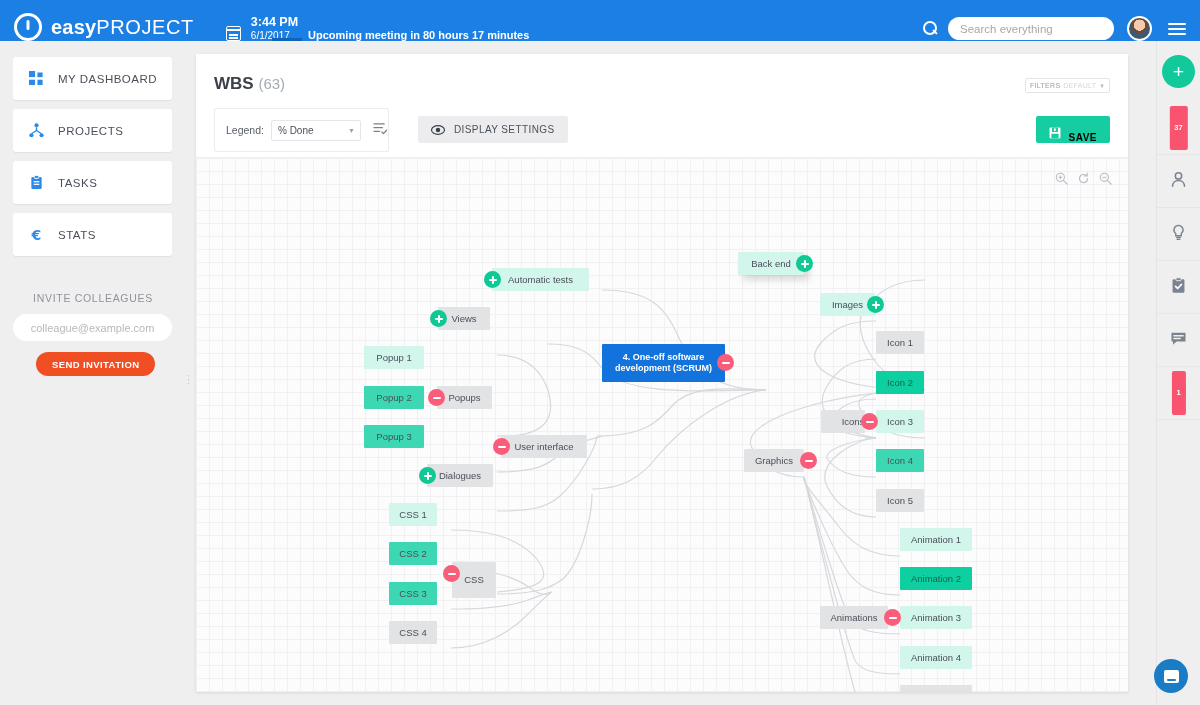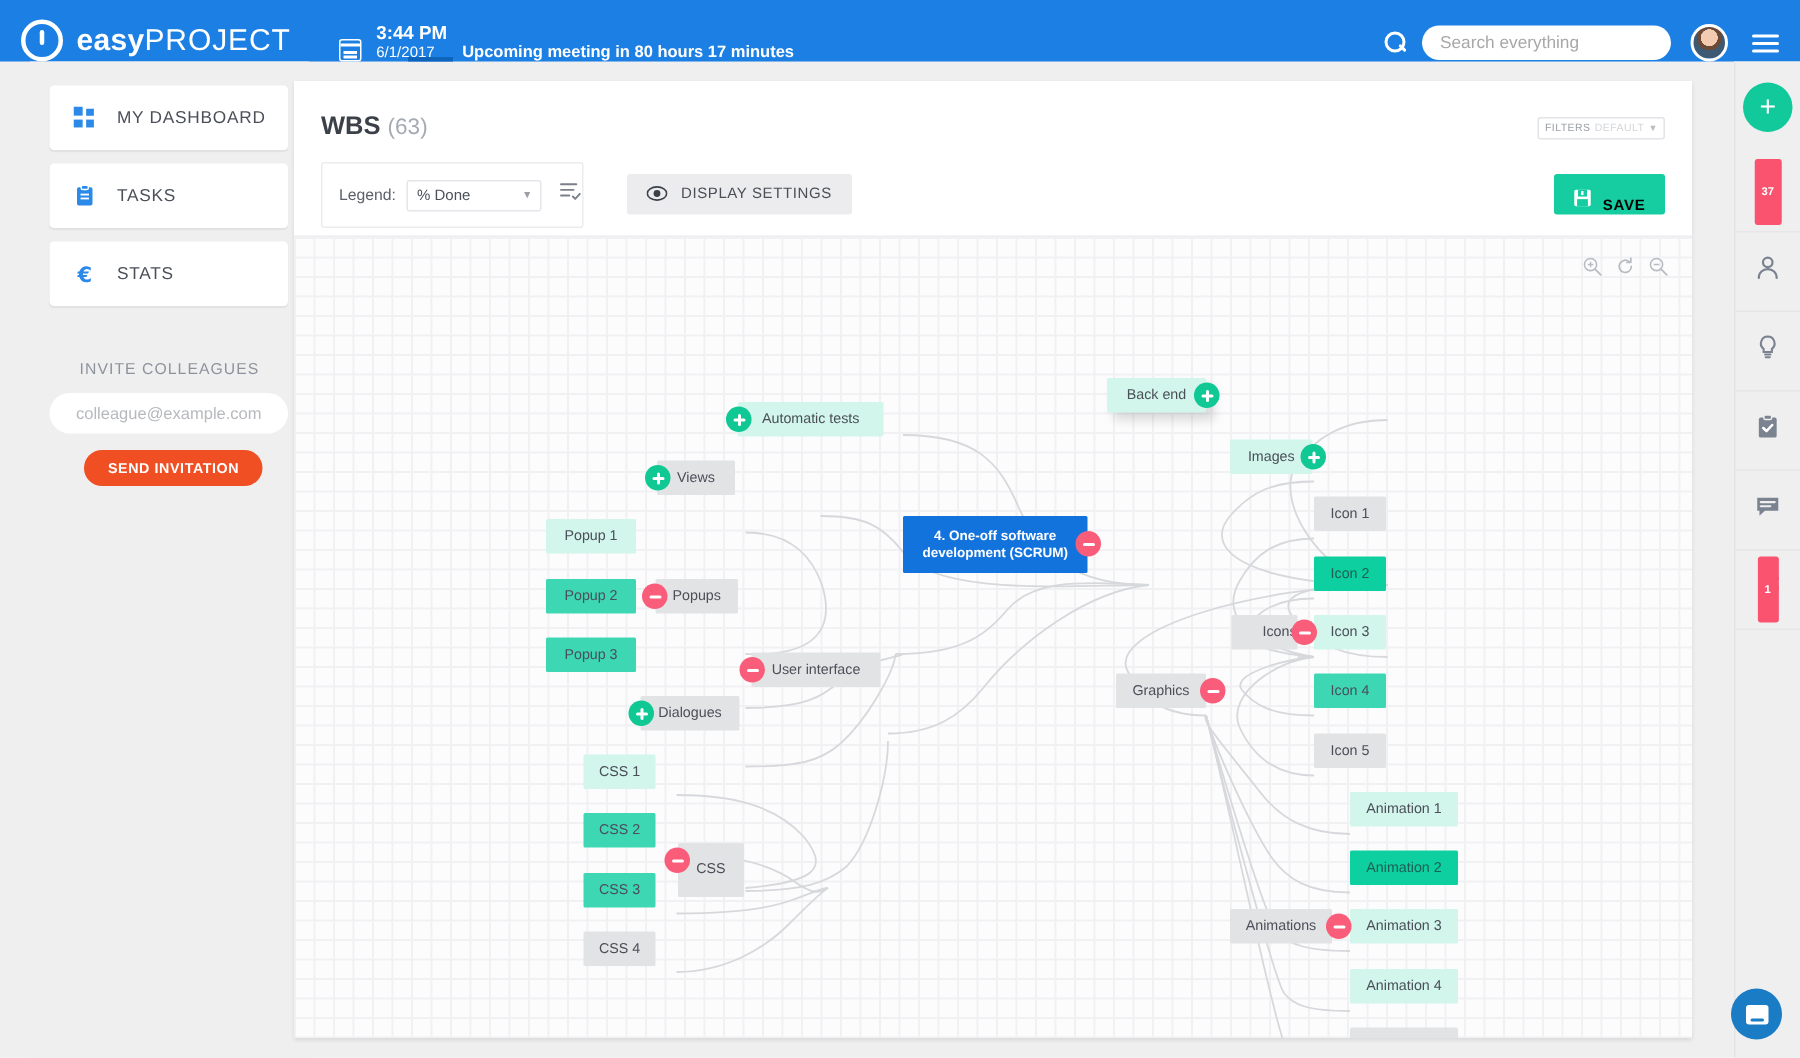--- a/index.html
+++ b/index.html
@@ -67,21 +67,21 @@
     background: radial-gradient(circle at 50% 34%, #f2cbb0 0 32%, #6b4a38 33% 48%, #3d5a74 49% 100%);
     border: 2px solid #fff; overflow: hidden; position: relative;
   }
   .hamburger { margin-left: 16px; width: 18px; display:flex; flex-direction: column; gap: 3px; }
   .hamburger i { display:block; height: 2px; background: #fff; border-radius: 1px; }
   .tab-underline {
     position:absolute; bottom:0; left:272px; width:30px; height:3px; background:#0e63bb;
   }
 
   
-  .sidebar { position:absolute; left:0; top:41px; width:186px; height:664px; background:#efeff0;margin-left:20px; }
+  .sidebar { position:absolute; left:0; top:41px; width:186px; height:664px; background:#efeff0; }
   .side-item {
     width: 159px; height: 43px; margin: 0 0 9px 13px; background:#fff;
     border-radius: 3px; display:flex; align-items:center; padding-left:16px;
     box-shadow: 0 1px 1px rgba(0,0,0,0.06);
   }
   .side-item:first-child { margin-top: 16px; }
   .side-label { font-size: 11.5px; color:#4a4f58; letter-spacing:.5px; margin-left: 14px; }
   .ico-blue { color:#2b8ae8; display:flex; align-items:center; }
   .invite-title {
     text-align:center; font-size: 10.5px; color:#8e939b; letter-spacing:.7px; margin-top: 36px;
@@ -248,20 +248,31 @@
         <svg width="15" height="15" viewBox="0 0 16 16">
             <rect x="0" y="0" width="6.5" height="6.5" fill="#2b8ae8"></rect>
             <rect x="9" y="1.6" width="5.5" height="5" fill="#2b8ae8"></rect>
             <rect x="0" y="9.3" width="6.5" height="5.6" fill="#2b8ae8"></rect>
             <rect x="9" y="9.3" width="5.5" height="5.6" fill="#2b8ae8"></rect>
           </svg>
       </span>
       <span class="side-label">MY DASHBOARD</span>
     </div>
 
+    <div class="side-item">
+      <span class="ico-blue">
+        <svg width="15" height="15" viewBox="0 0 16 16">
+            <circle cx="8" cy="2.4" r="2.2" fill="#2b8ae8"></circle>
+            <circle cx="2.6" cy="13" r="2.2" fill="#2b8ae8"></circle>
+            <circle cx="13.4" cy="13" r="2.2" fill="#2b8ae8"></circle>
+            <path d="M8 4.6 L8 8 M8 8 L3 11.2 M8 8 L13 11.2" stroke="#2b8ae8" stroke-width="1.5" fill="none"></path>
+          </svg>
+      </span>
+      <span class="side-label">PROJECTS</span>
+    </div>
 
     <div class="side-item">
       <span class="ico-blue">
         <svg width="15" height="15" viewBox="0 0 16 16">
             <rect x="2.5" y="2" width="11" height="13" rx="1.3" fill="#2b8ae8"></rect>
             <rect x="5.5" y="0.6" width="5" height="3" rx="1" fill="#2b8ae8" stroke="#fff" stroke-width="1"></rect>
             <rect x="5" y="6.5" width="6" height="1.3" fill="#fff"></rect>
             <rect x="5" y="9.3" width="6" height="1.3" fill="#fff"></rect>
           </svg>
       </span>

